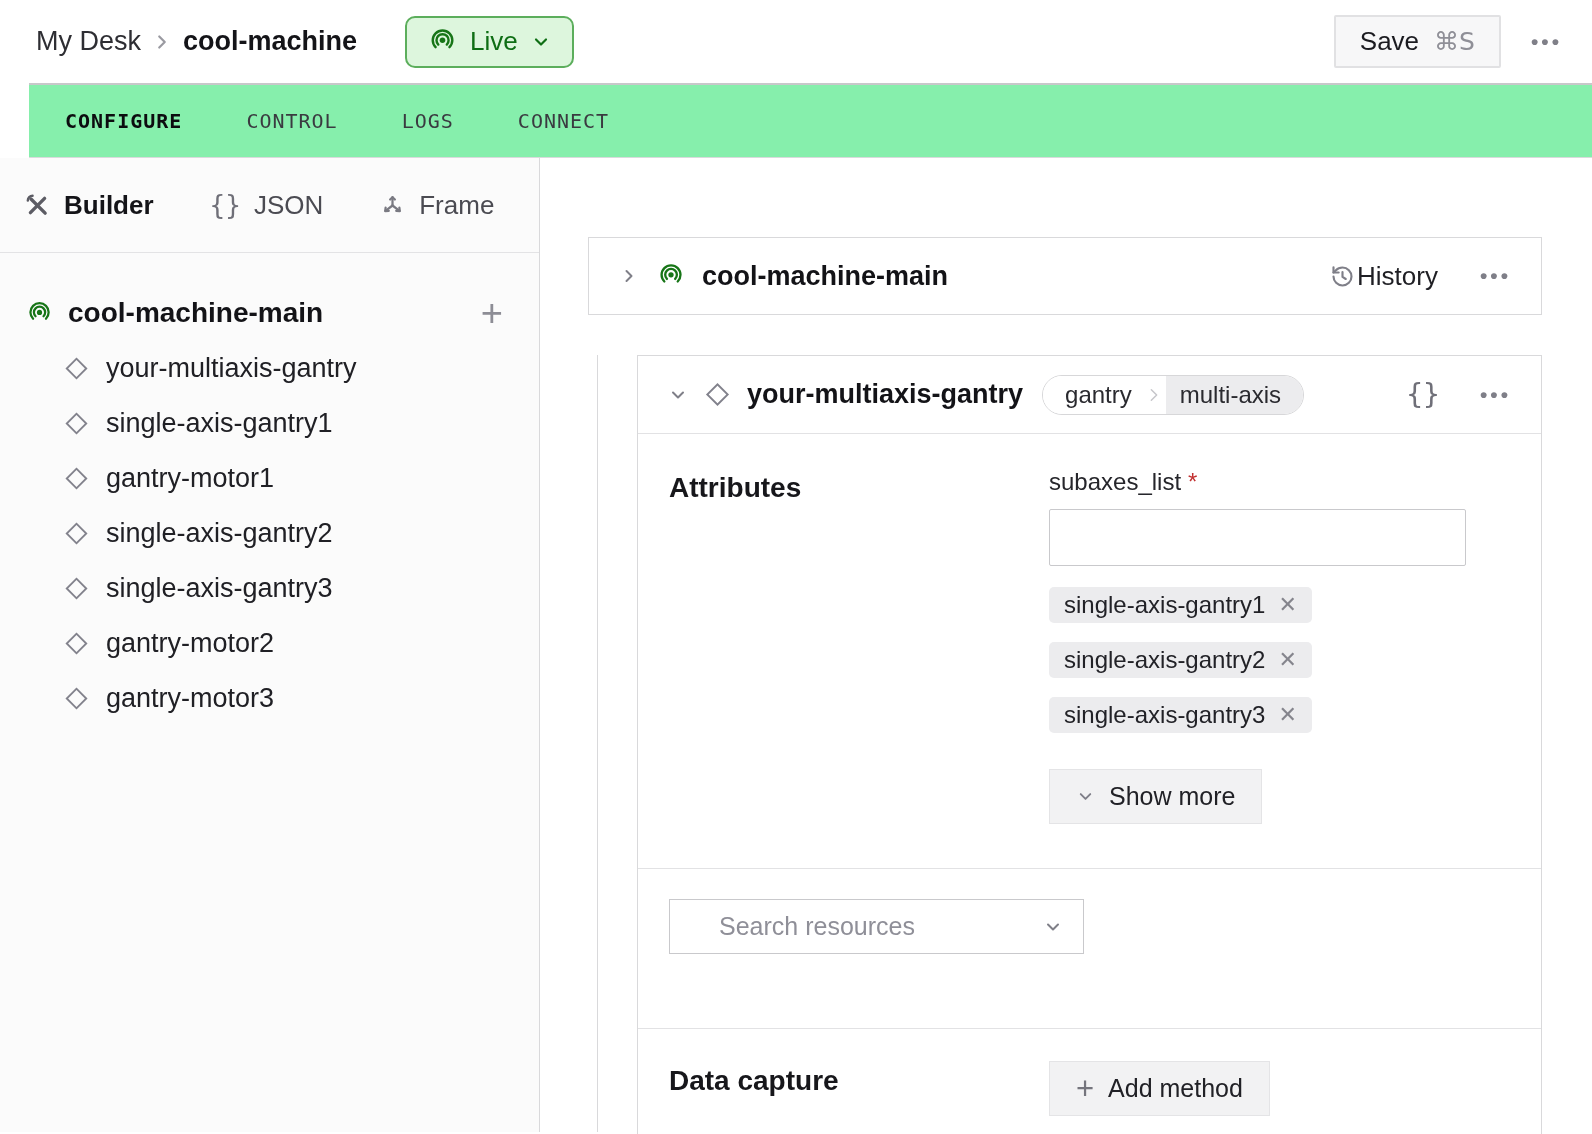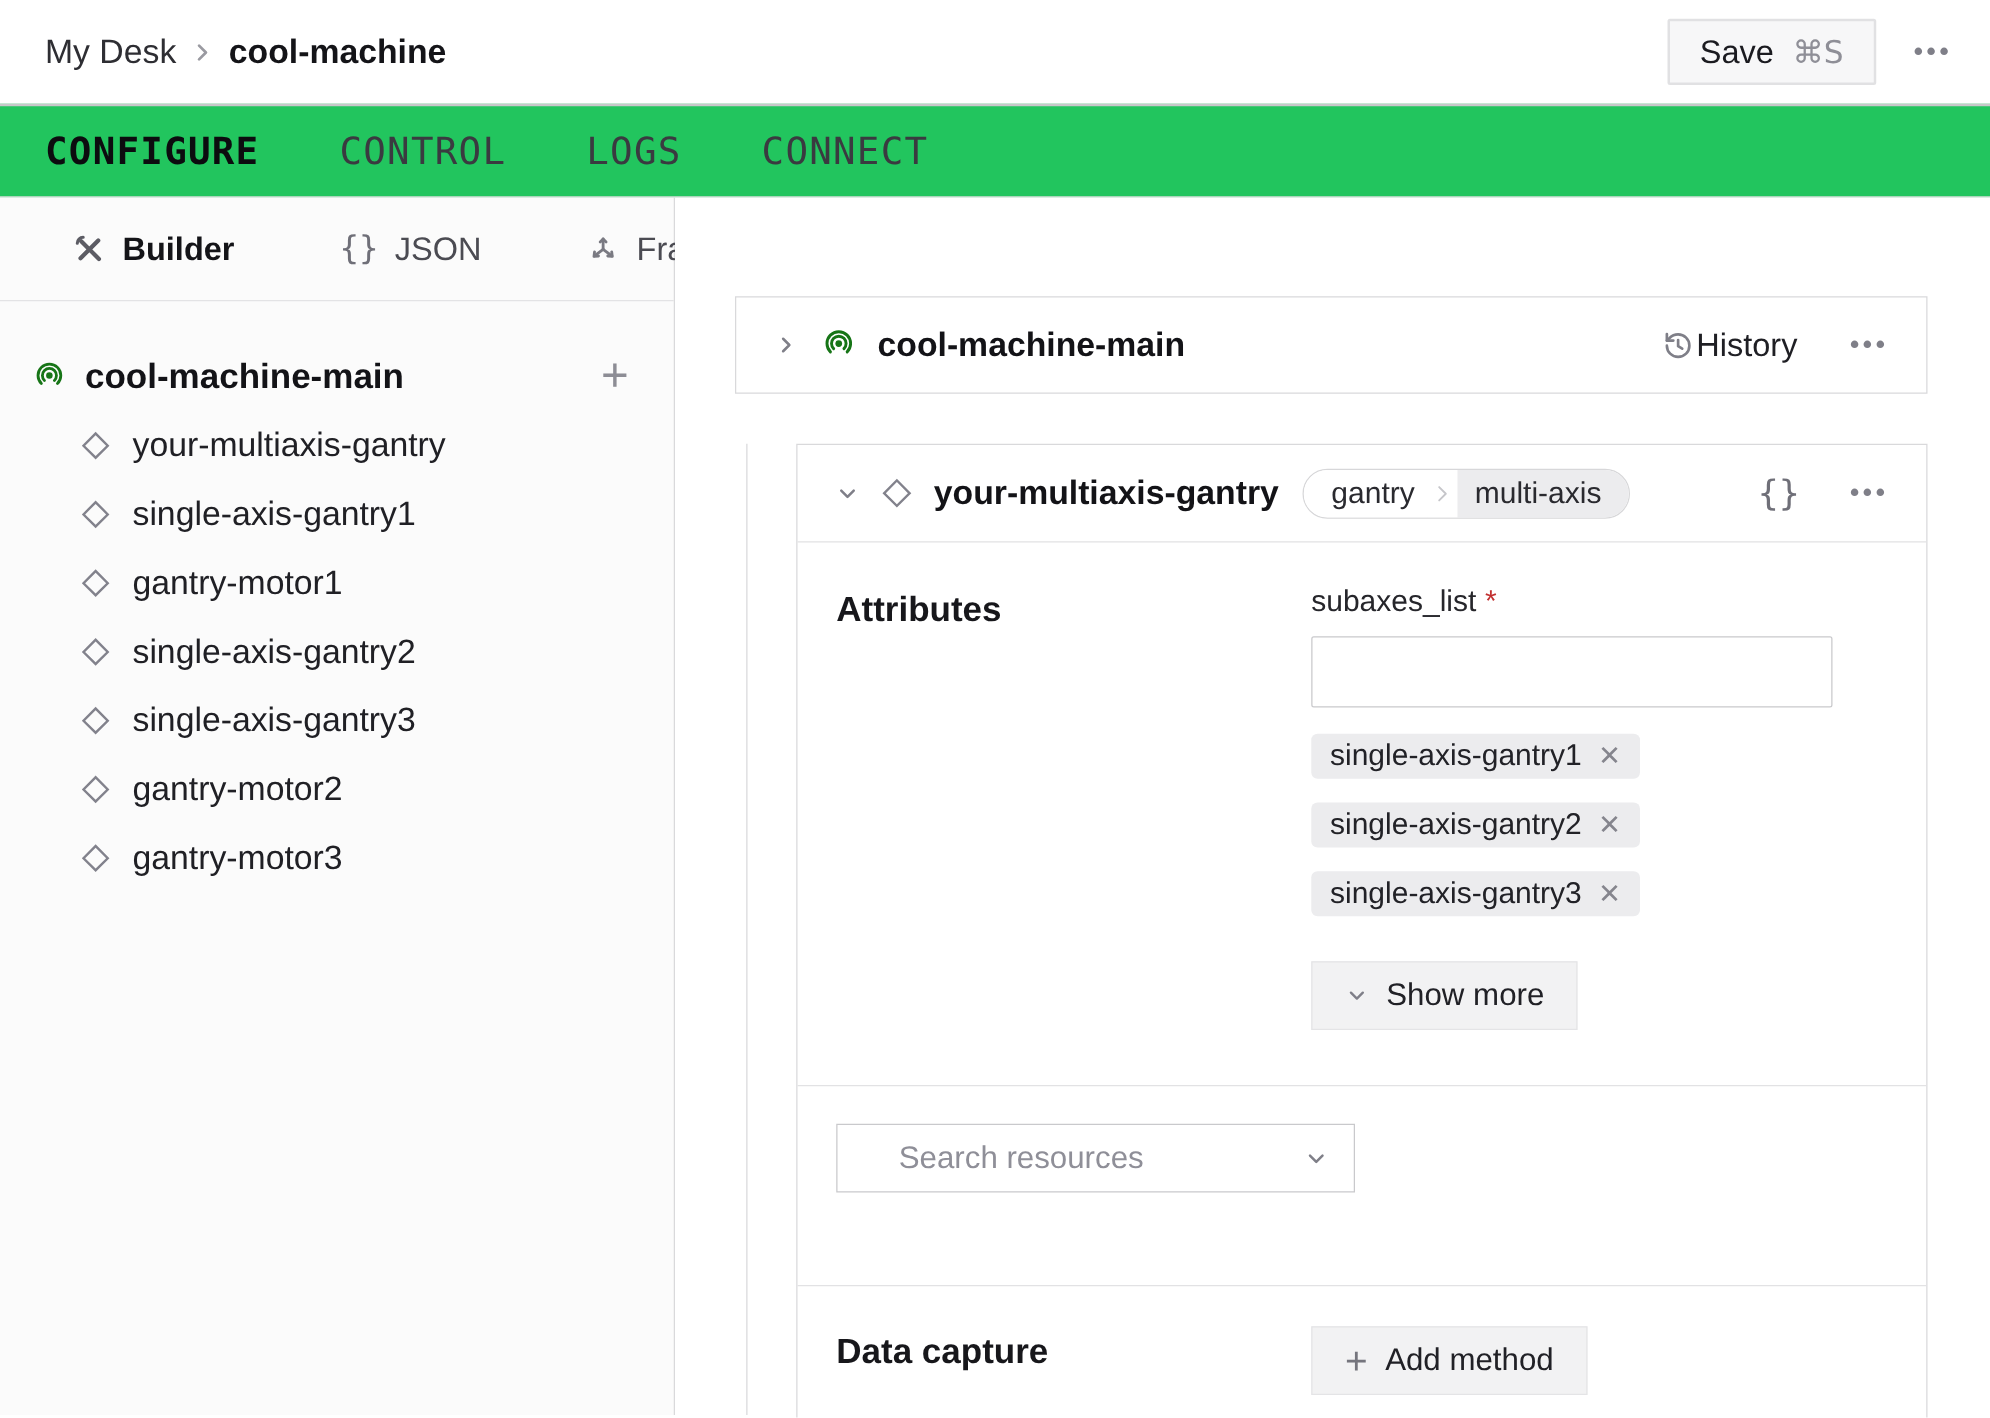--- a/index.html
+++ b/index.html
@@ -18,31 +18,31 @@
   .live-badge { margin-left:48px; display:flex; align-items:center; gap:13px; height:52px; padding:0 21px;
     background:#ddf6dd; border:2px solid #5cae5c; border-radius:10px; color:#0e6e14; font-size:26px; cursor:pointer; }
   .spacer { flex:1; }
   .save-btn { display:flex; align-items:center; gap:15px; height:53px; padding:0 24px;
     background:#f7f7f8; border:2px solid #e1e1e3; border-radius:2px; font-size:26px; color:#1b1b20; cursor:pointer; }
   .save-kbd { color:#8f8f97; font-family:"DejaVu Sans", sans-serif; font-size:25px; }
   .dots { color:#7f7f88; font-size:21px; letter-spacing:3px; font-weight:700; cursor:pointer; }
   .topbar .dots { margin-left:30px; }
 
   
-  .tabbar { height:75px; background:#22c55e; border-top:2px solid #c8c8ca; border-bottom:1px solid #dadadc;
+  .tabbar { height:75px; background:#86efac; border-top:2px solid #c8c8ca; border-bottom:1px solid #dadadc;
     display:flex; align-items:center; gap:64px; padding:0 36px;
-    font-family:"DejaVu Sans Mono", monospace; font-size:30px; color:#3a3a40; }
+    font-family:"DejaVu Sans Mono", monospace; font-size:20px; color:#3a3a40;margin-left:29px; }
   .tab { cursor:pointer; letter-spacing:1px; }
   .tab.active { font-weight:700; color:#0c0c0f; }
 
   
   .content { display:flex; height:974px; }
 
   .sidebar { width:540px; background:#fbfbfb; border-right:1px solid #d9d9db; }
-  .modes { height:83px; border-bottom:1px solid #e3e3e5; display:flex; align-items:center; padding-left:58px; gap:84px; }
+  .modes { height:95px; border-bottom:1px solid #e3e3e5; display:flex; align-items:center; padding-left:24px; gap:56px; }
   .mode { display:flex; align-items:center; gap:13px; font-size:26px; color:#4b4b52; cursor:pointer; }
   .mode.active { font-weight:700; color:#141418; }
   .mode-glyph { font-family:"DejaVu Sans Mono", monospace; font-size:26px; color:#6f6f78; }
 
   .tree { padding-top:32px; }
   .tree-root { display:flex; align-items:center; height:56px; padding:0 36px 0 26px; cursor:pointer; }
   .tree-root-label { margin-left:15px; font-weight:700; font-size:28px; color:#131317; flex:1; }
   .tree-add { color:#8d8d95; font-size:38px; font-weight:400; line-height:1; cursor:pointer; }
   .tree-item { display:flex; align-items:center; height:55px; padding-left:64px; gap:17px; font-size:27px; color:#202025; cursor:pointer; }
 
@@ -94,20 +94,35 @@
 
 <div class="topbar">
   <span class="crumb-root">My Desk</span>
   <span class="crumb-sep">
     <svg width="22" height="22" viewBox="0 0 24 24" fill="none" stroke="#9a9aa1" stroke-width="2.4" stroke-linecap="round" stroke-linejoin="round">
         <path d="M9 6l6 6-6 6"></path>
       </svg>
   </span>
   <span class="crumb-current">cool-machine</span>
 
+  <div class="live-badge">
+    <span>
+      <svg width="29" height="29" viewBox="0 0 24 24" fill="none">
+        <circle cx="12" cy="11" r="2.3" fill="#177517"></circle>
+        <path d="M8.5 14.5a5 5 0 1 1 7.07 0" stroke="#177517" stroke-width="2" stroke-linecap="round"></path>
+        <path d="M6.3 16.7a8.1 8.1 0 1 1 11.45 0" stroke="#177517" stroke-width="2" stroke-linecap="round"></path>
+      </svg>
+    </span>
+    <span>Live</span>
+    <span>
+      <svg width="20" height="20" viewBox="0 0 24 24" fill="none" stroke="#0e6e14" stroke-width="2.6" stroke-linecap="round" stroke-linejoin="round">
+          <path d="M6 9l6 6 6-6"></path>
+        </svg>
+    </span>
+  </div>
 
   <div class="spacer"></div>
 
   <button class="save-btn">
     <span>Save</span>
     <span class="save-kbd">⌘S</span>
   </button>
   <span class="dots">•••</span>
 </div>
 

